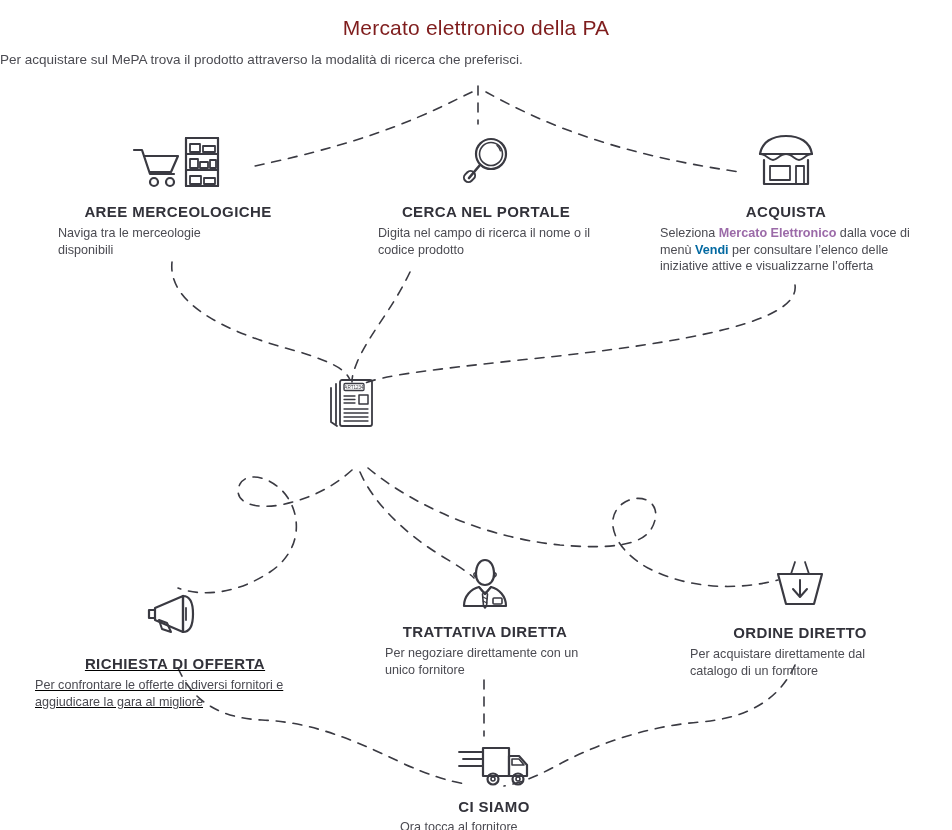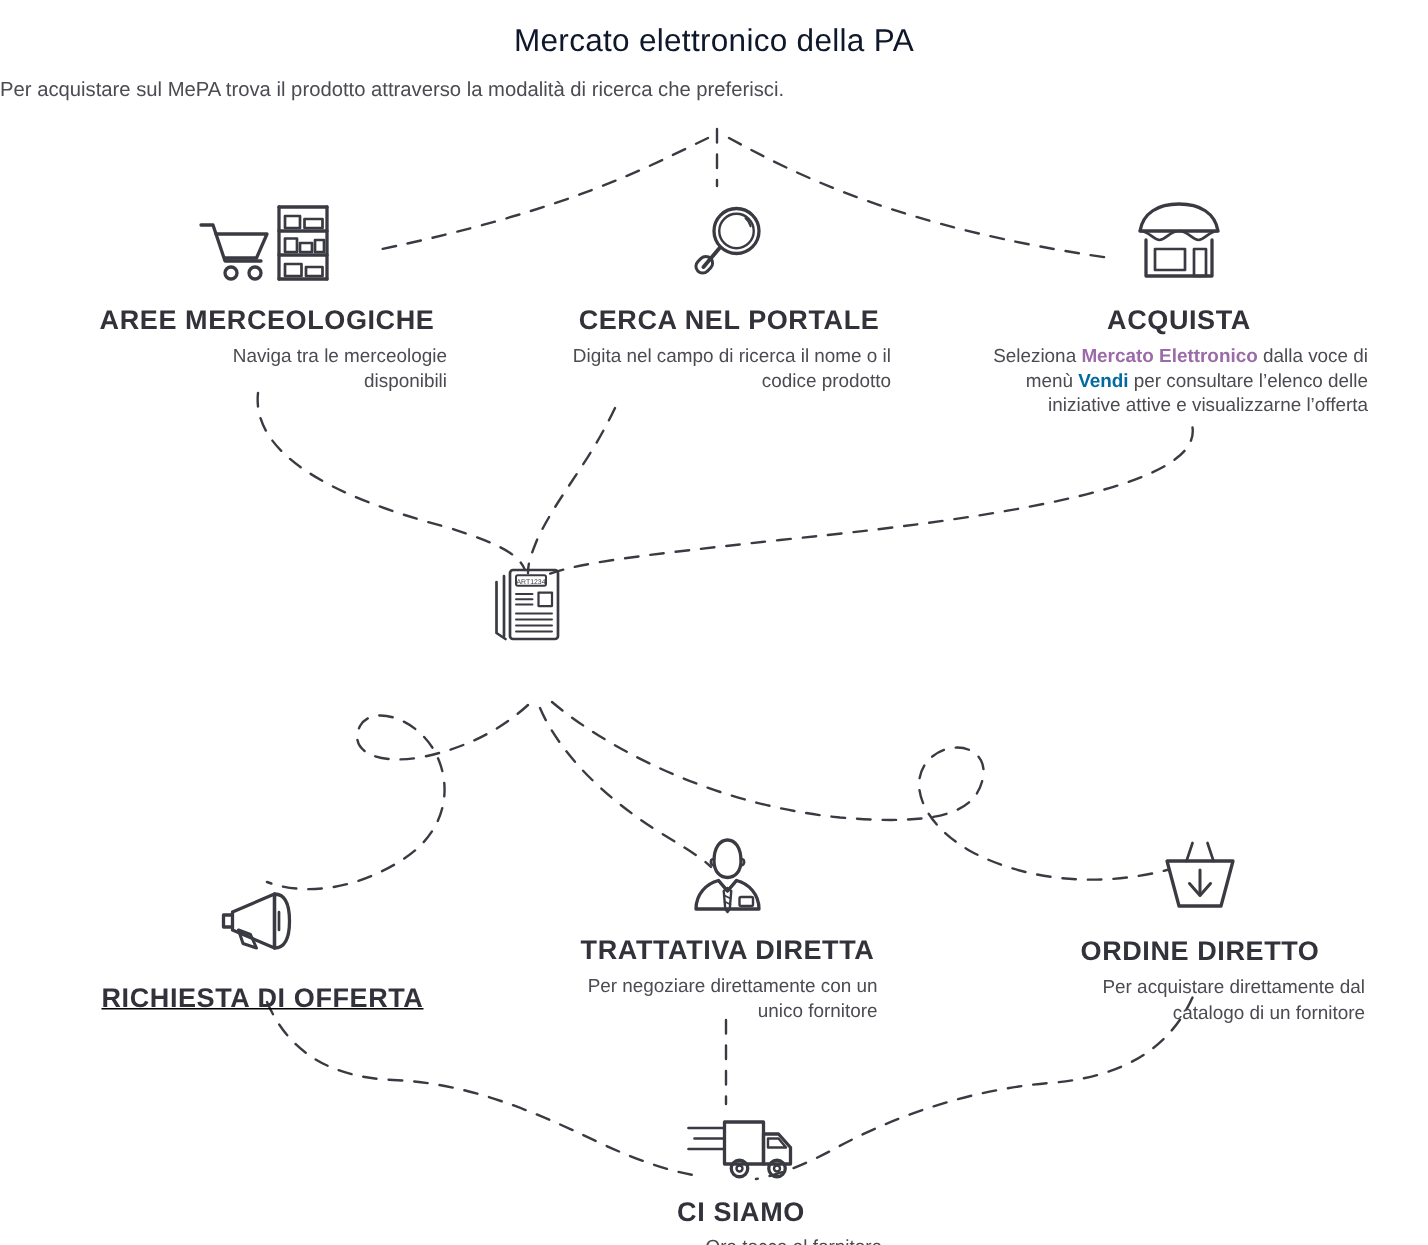--- a/index.html
+++ b/index.html
@@ -13,21 +13,21 @@
     font-family: "Liberation Sans", sans-serif;
     overflow: hidden;
   }
   #stage { position: absolute; inset: 0; }
 
   
   .page-title {
     position: absolute; left: 0; top: 16px; width: 952px;
     text-align: center;
     font-size: 21px; font-weight: 400;
-    color: #0f172a;
+    color: #7f1d1d;
     letter-spacing: .2px;
   }
   .page-subtitle {
     position: absolute; left: 0; top: 52px; width: 952px;
     text-align: left;
     font-size: 13.5px; color: #4b4b52;
   }
 
   
   #connectors {
@@ -37,27 +37,27 @@
   }
 
   
   .node { position: absolute; }
   .node .icon-wrap {
     display: flex; align-items: flex-end; justify-content: center;
     height: 58px;
   }
   .node .node-title {
     text-align: center;
-    font-size: 18px; font-weight: bold;
+    font-size: 15px; font-weight: bold;
     color: #32323a;
     letter-spacing: .4px;
     margin-top: 13px;
   }
   .node .node-desc {
-    text-align: right;
+    text-align: left;
     font-size: 12.6px; line-height: 1.32;
     color: #4b4b52;
     margin-top: 5px;
   }
   .node .node-desc b { font-weight: bold; color: #0369a1; }
   .node .node-desc .hl { color: #9b6aa8; font-weight: bold; }
 
   
   #node-aree       { left: 58px;  top: 132px; width: 240px; }
   #node-cerca      { left: 378px; top: 132px; width: 216px; }
@@ -215,20 +215,24 @@
 
         <path d="M10 20 L4 20 L4 28 L10 28"></path>
 
         <path d="M38 6 C 46 6, 48 14, 48 24 C 48 34, 46 42, 38 42 Z"></path>
         <path d="M41 18 L41 30" stroke-width="1.8"></path>
 
         <path d="M14 30 L22 33 L26 42 L17 39 Z" stroke-width="2"></path>
       </svg>
     </div>
     <div class="node-title">RICHIESTA DI OFFERTA</div>
+    <div class="node-desc">
+      <span>Per confrontare le offerte di diversi fornitori e</span><br>
+      <span>aggiudicare la gara al migliore</span>
+    </div>
   </div>
 
   <div class="node" id="node-ordine">
     <div class="icon-wrap">
       <svg width="56" height="52" viewBox="0 0 56 52" fill="none" stroke="#3a3a42" stroke-width="2.2" stroke-linejoin="round" stroke-linecap="round">
 
         <path d="M19 16 L23 4" stroke-width="1.8"></path>
         <path d="M37 16 L33 4" stroke-width="1.8"></path>
 
         <path d="M6 16 L50 16 L42 46 L14 46 Z"></path>

